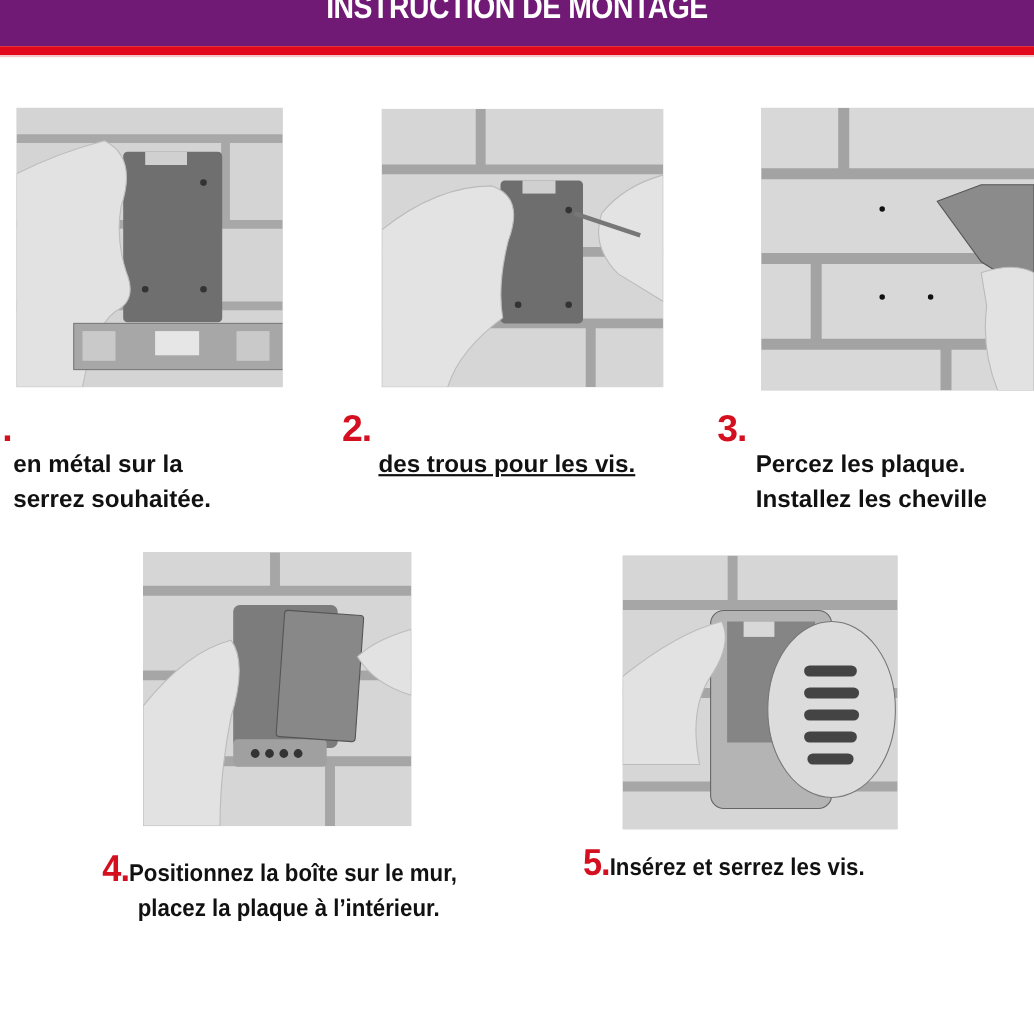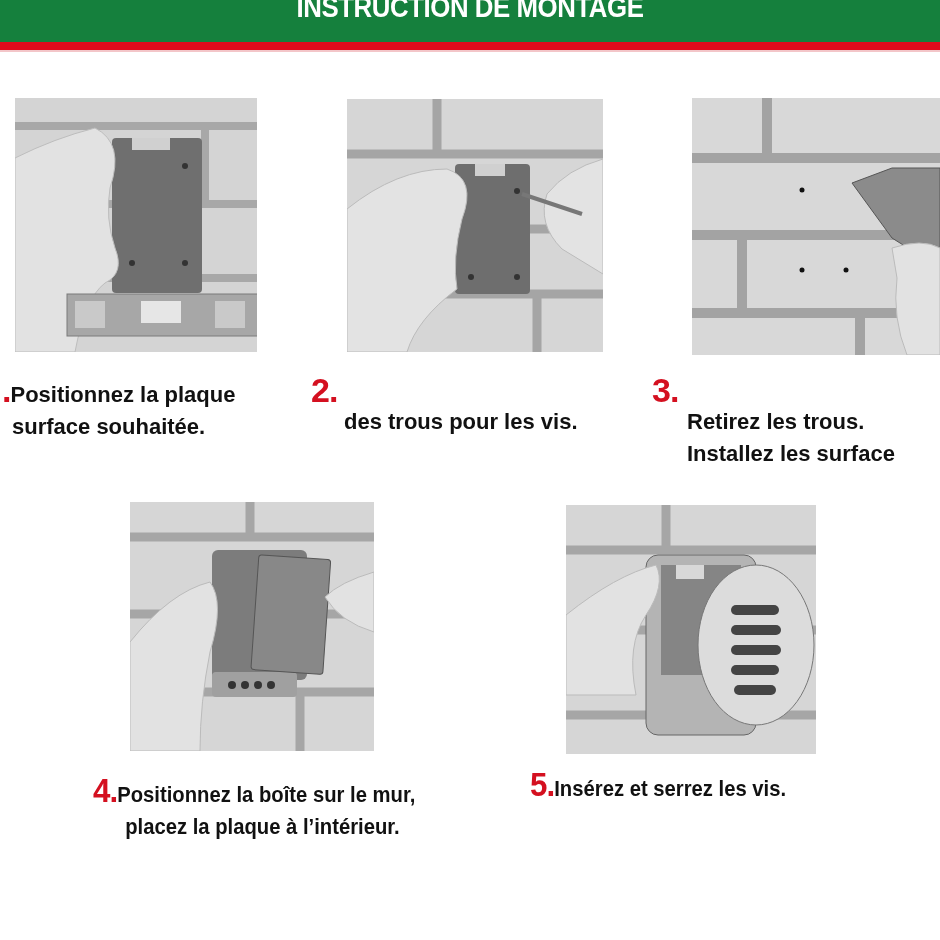--- a/index.html
+++ b/index.html
@@ -1,18 +1,18 @@
 <!DOCTYPE html>
 <html><head>
 <meta charset="utf-8">
 <style>
   html, body { margin:0; padding:0; }
   body { width:940px; height:940px; background:#ffffff; position:relative; overflow:hidden;
          font-family:"Liberation Sans", sans-serif; }
-  .header { position:absolute; left:0; top:0; width:940px; height:42px; background:#15803d; }
+  .header { position:absolute; left:0; top:0; width:940px; height:42px; background:#701a75; }
   .header-title { position:absolute; left:0; width:940px; top:-10px; text-align:center; color:#fff;
                   font-family:"Liberation Sans", sans-serif; font-weight:bold; font-size:30px;
                   letter-spacing:-0.5px; transform:scaleX(0.86); transform-origin:center; }
   .stripe { position:absolute; left:0; top:42px; width:940px; height:8px; background:#e00a1c; }
   .stripe-fade { position:absolute; left:0; top:50px; width:940px; height:2px; background:#f3c6c9; }
 
   .photo { position:absolute; overflow:hidden; background:#cfcfcf; }
   .photo svg { display:block; width:100%; height:100%; }
 
   .caption { position:absolute; color:#111; font-weight:bold; font-size:22px; line-height:32px; white-space:nowrap; }
@@ -137,38 +137,38 @@
         <rect x="165" y="160" width="48" height="10" rx="5"></rect>
         <rect x="168" y="180" width="42" height="10" rx="5"></rect>
       </g>
     <path d="M0 110 Q50 70 90 60 Q100 80 80 110 Q60 140 70 190 L0 190 Z" fill="#e2e2e2" stroke="#bbb"></path>
   </svg>
 </div>
 
 <div class="caption" style="left:2px;top:374px;">
   <span class="cap-first">
     <span class="num">.</span>
-    <span>Positionnez la plaque</span>
   </span>
-  <span class="cap-line" style="padding-left:10px;">surface souhaitée.</span>
+  <span class="cap-line" style="padding-left:10px;">en métal sur la</span>
+  <span class="cap-line" style="padding-left:10px;">serrez souhaitée.</span>
 </div>
 
 <div class="caption" style="left:311px;top:374px;">
   <span class="cap-first">
     <span class="num">2.</span>
   </span>
-  <span class="cap-line" style="padding-left:33px;">des trous pour les vis.</span>
+  <span class="cap-line" style="padding-left:33px;text-decoration:underline;">des trous pour les vis.</span>
 </div>
 
 <div class="caption" style="left:652px;top:374px;">
   <span class="cap-first">
     <span class="num">3.</span>
   </span>
-  <span class="cap-line" style="padding-left:35px;">Retirez les trous.</span>
-  <span class="cap-line" style="padding-left:35px;">Installez les surface</span>
+  <span class="cap-line" style="padding-left:35px;">Percez les plaque.</span>
+  <span class="cap-line" style="padding-left:35px;">Installez les cheville</span>
 </div>
 
 <div class="caption narrow" style="left:93px;top:774px;">
   <span class="cap-first">
     <span class="num">4.</span>
     <span>Positionnez la boîte sur le mur,</span>
   </span>
   <span class="cap-line" style="padding-left:35px;">placez la plaque à l’intérieur.</span>
 </div>
 

